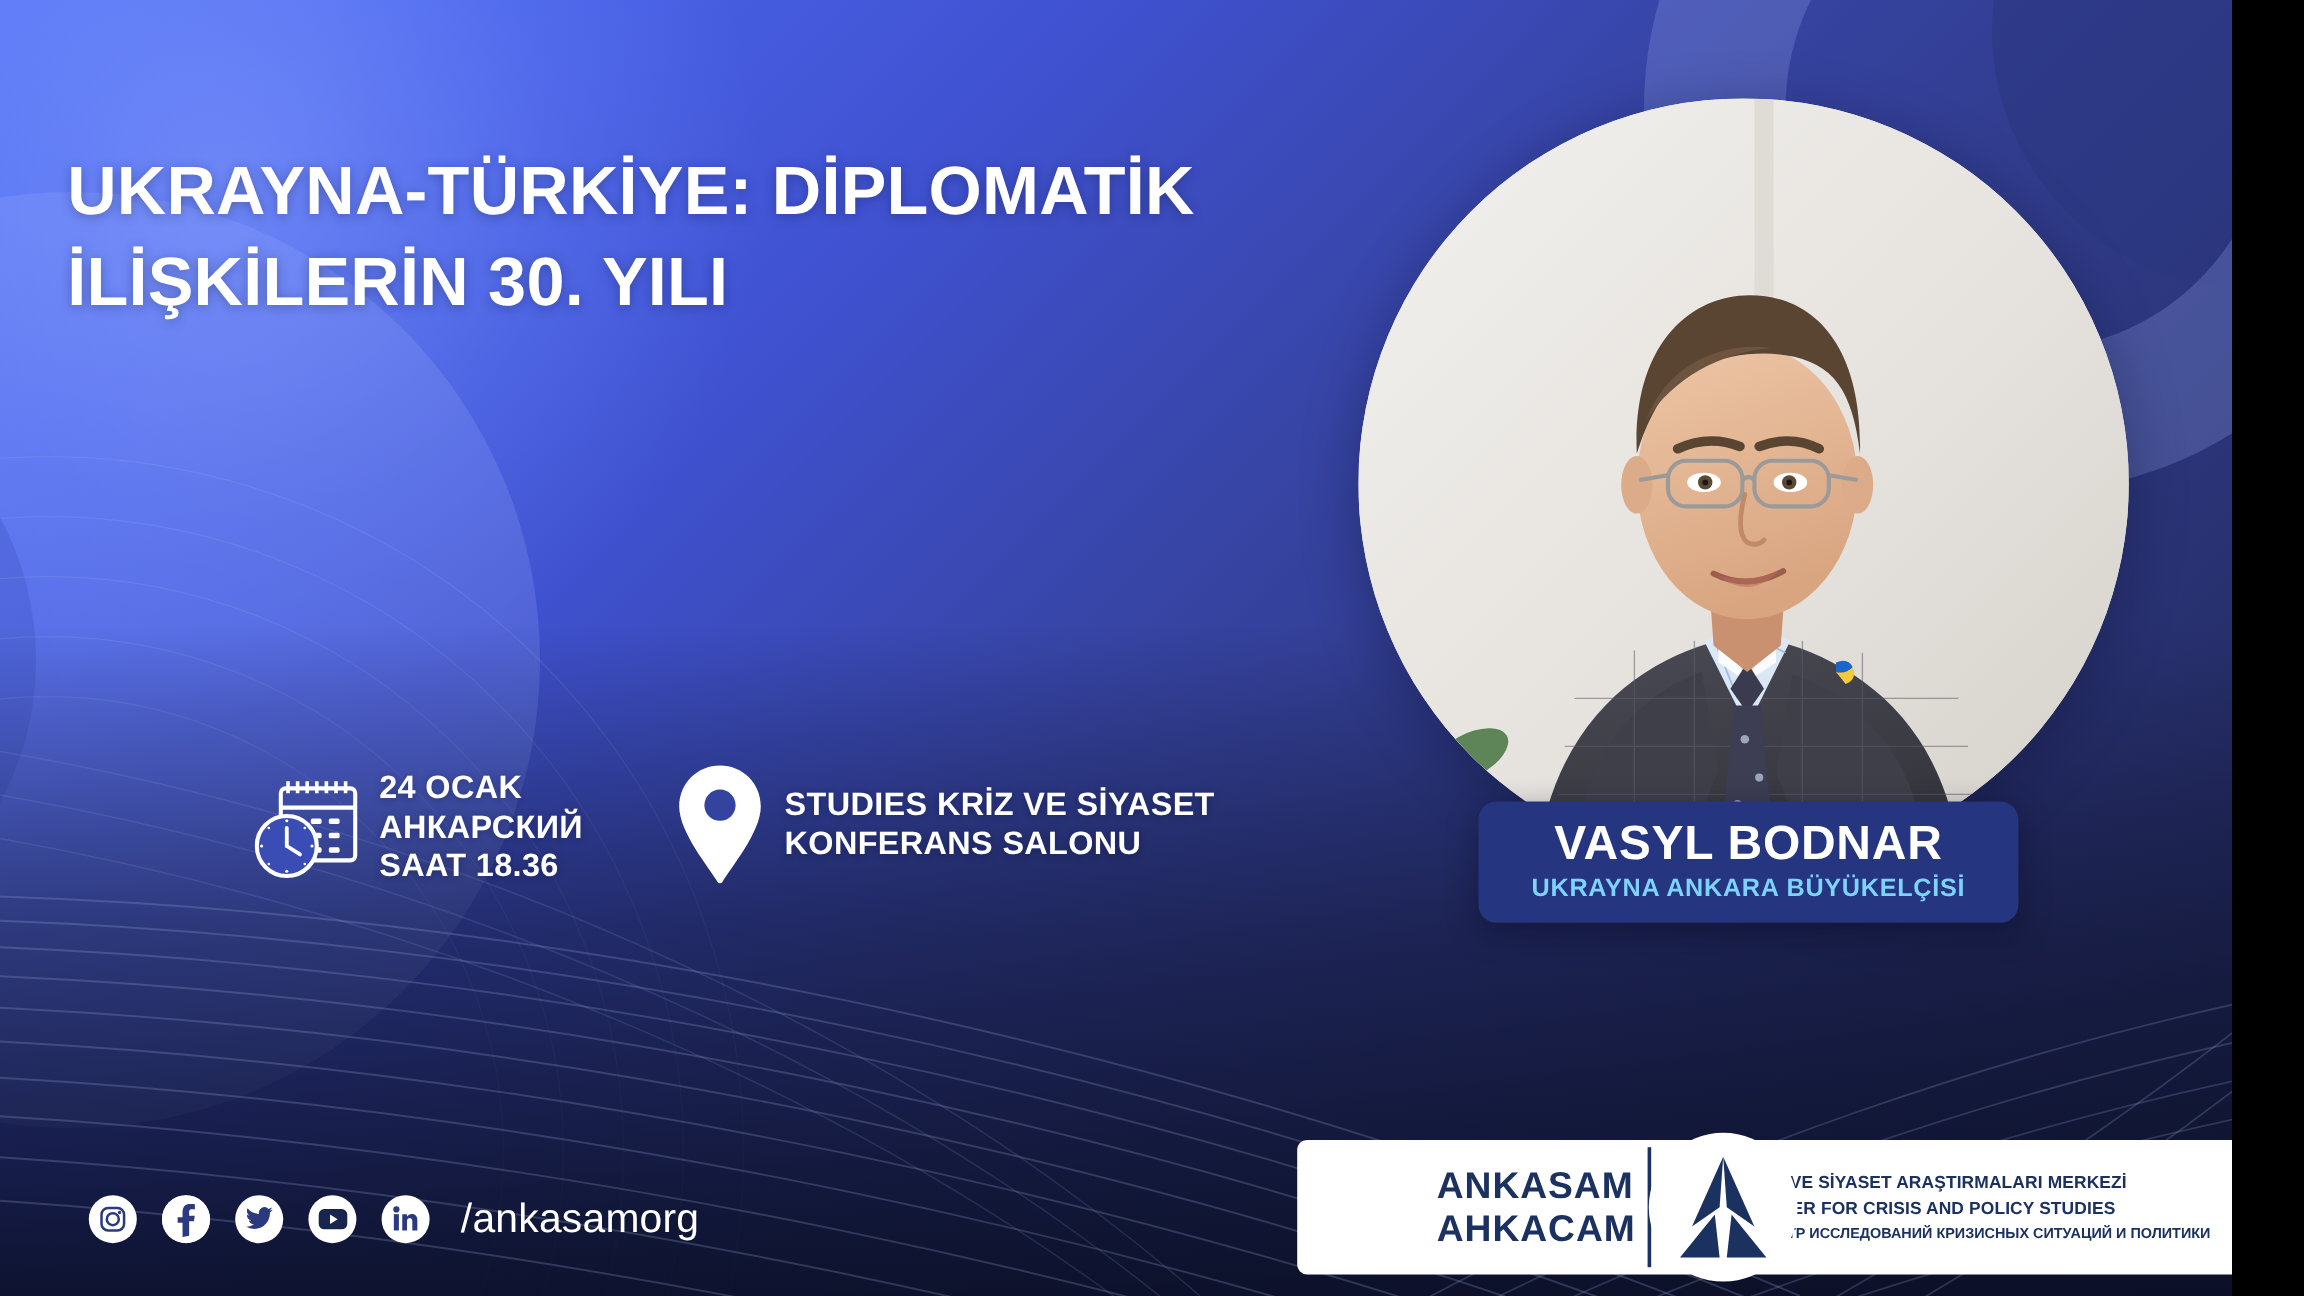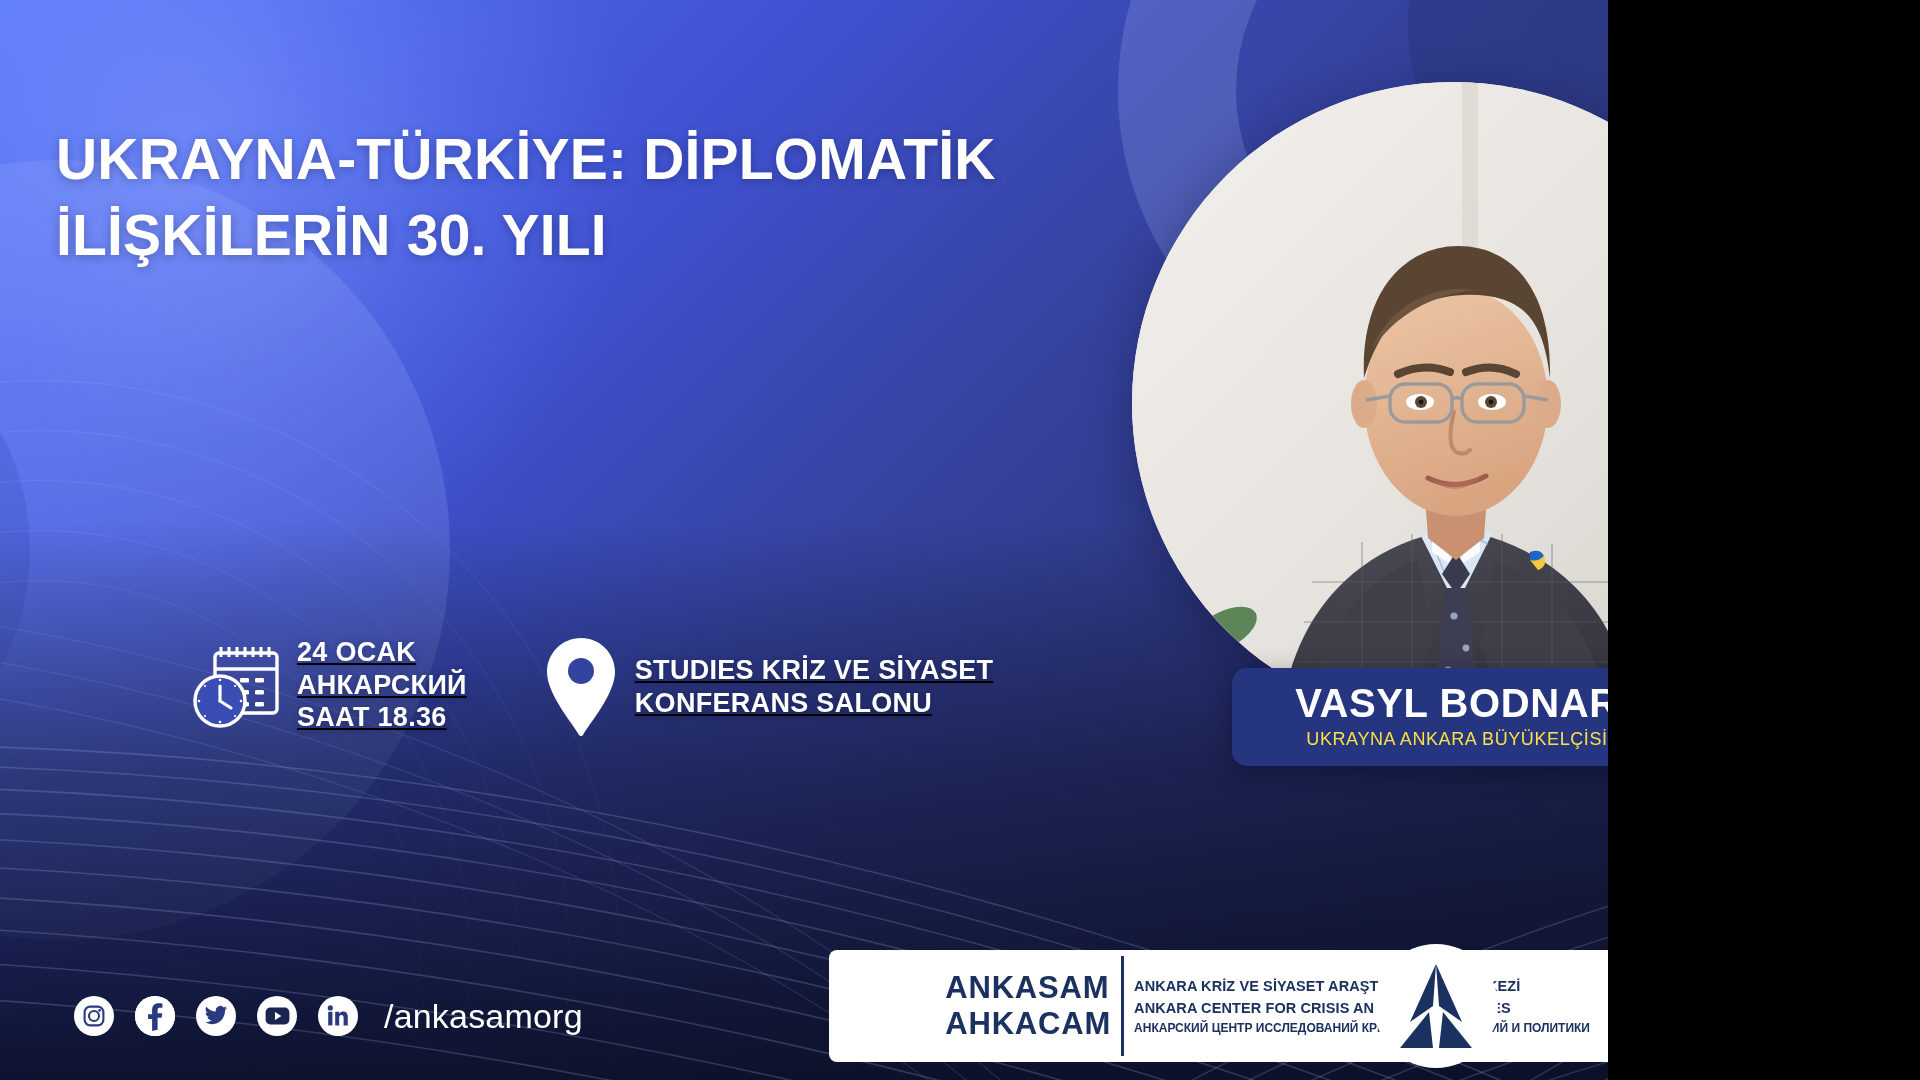--- a/index.html
+++ b/index.html
@@ -1,20 +1,20 @@
 <!DOCTYPE html>
 <html><head>
 <meta charset="utf-8">
 <style>
   * { margin:0; padding:0; box-sizing:border-box; }
   html,body { width:1920px; height:1080px; overflow:hidden; background:#000; }
 
   .poster{
     position:relative;
-    width:1608px; height:1080px;
+    width:1860px; height:1080px;
     overflow:hidden;
     font-family:"Liberation Sans", sans-serif;
     background:
       linear-gradient(135deg,
         #5a78f7 0%,
         #4a63ea 14%,
         #3f51cf 32%,
         #36439f 52%,
         #2d377f 70%,
         #252d66 86%,
@@ -81,22 +81,22 @@
     font-weight:800;
     font-size:57px;
     line-height:1.33;
     letter-spacing:.2px;
     text-shadow:0 2px 10px rgba(10,16,50,.30);
   }
   .headline div{ white-space:nowrap; }
 
   
   .info-row{
-    position:absolute; left:193px; top:636px;
-    display:flex; align-items:flex-start; gap:78px;text-decoration:underline;
+    position:absolute; left:212px; top:636px;
+    display:flex; align-items:flex-end; gap:78px;
   }
   .info-item{ display:flex; align-items:center; gap:16px; }
   .info-text{
     color:#fff; font-weight:800; font-size:27px; line-height:1.21;
     letter-spacing:.3px; text-shadow:0 1px 6px rgba(10,16,50,.35);
   }
   .info-text div{ white-space:nowrap; }
 
   .icon-cal{ width:88px; height:92px; flex:0 0 auto; }
   .icon-pin{ width:72px; height:102px; flex:0 0 auto; margin-right:2px; }
@@ -117,21 +117,21 @@
     width:450px; padding:14px 18px 16px;
     background:#25357f;
     border-radius:15px;
     text-align:center;
     box-shadow:0 8px 26px rgba(6,10,34,.42);
   }
   .badge-name{
     color:#fff; font-weight:800; font-size:40px; letter-spacing:.6px; line-height:1.05;
   }
   .badge-role{
-    color:#fde047; font-weight:400; font-size:18px; letter-spacing:.6px; margin-top:5px;
+    color:#7dd3fc; font-weight:700; font-size:21px; letter-spacing:.6px; margin-top:5px;
   }
 
   
   .social{
     position:absolute; left:74px; top:996px;
     display:flex; align-items:center; gap:21px;
   }
   .s-icon{
     width:40px; height:40px; border-radius:50%;
     background:#fff; display:flex; align-items:center; justify-content:center;

